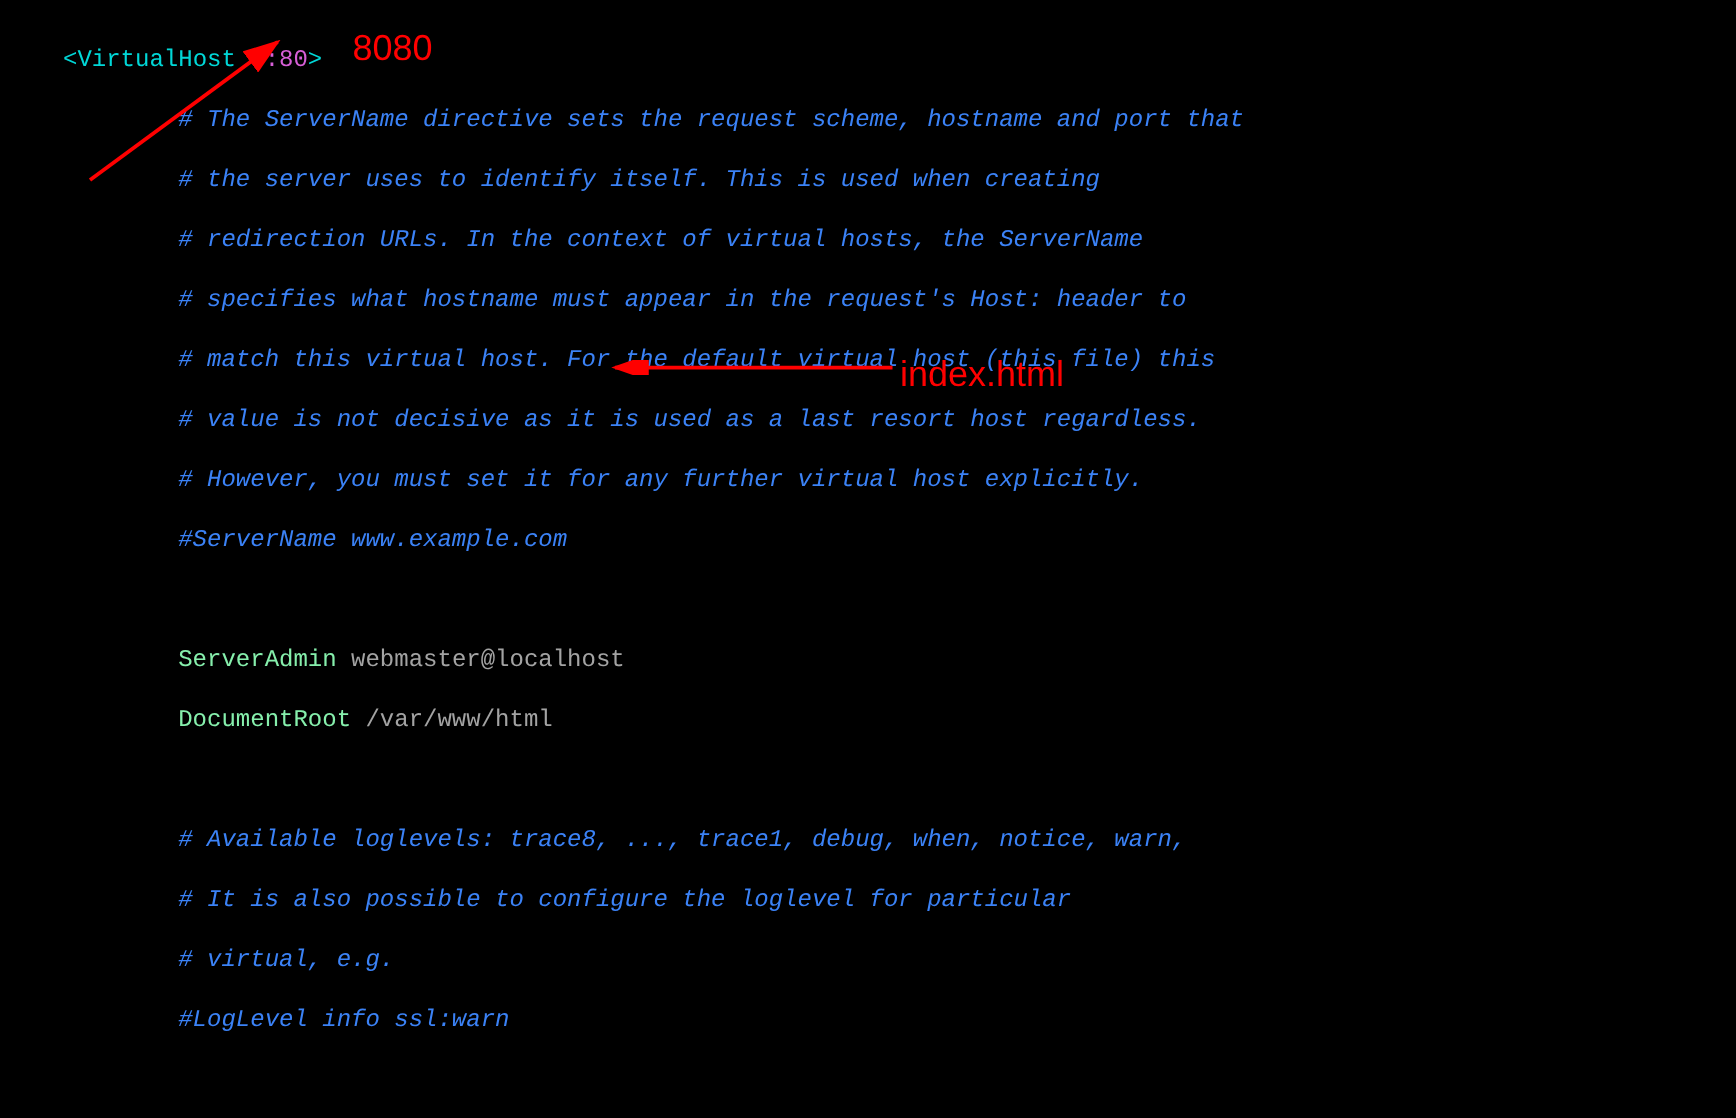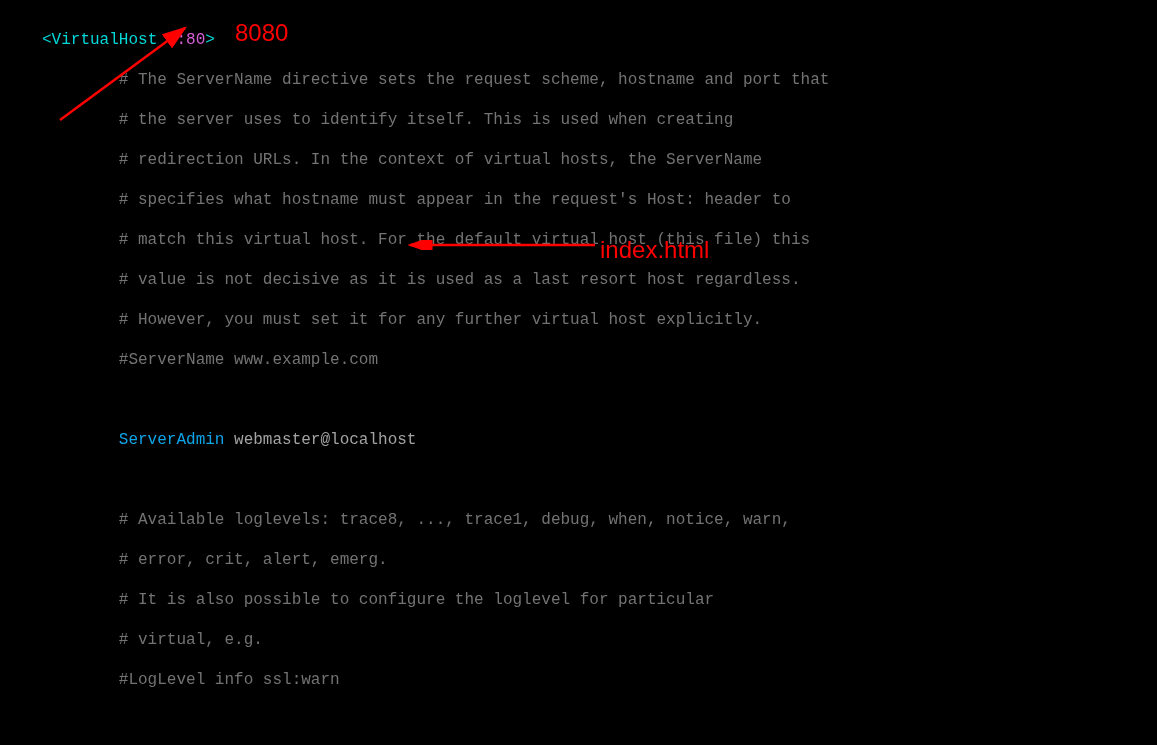--- a/index.html
+++ b/index.html
@@ -31,24 +31,25 @@
     .tag-bracket {
       color: #00d7d7;
     }
     .tag-name {
       color: #00d7d7;
     }
     .tag-port {
       color: #d75fd7;
     }
     .comment {
-      color: #737373;
+      color: #3b82f6;
+      font-style: italic;
     }
     .directive {
-      color: #0ea5e9;
+      color: #86efac;
     }
     .value {
       color: #a3a3a3;
     }
     .annotation {
       position: absolute;
       color: #ff0000;
       font-family: Arial, sans-serif;
       font-size: 24px;
       font-weight: normal;
@@ -88,23 +89,23 @@
 <span class="line comment">        # The ServerName directive sets the request scheme, hostname and port that</span>
 <span class="line comment">        # the server uses to identify itself. This is used when creating</span>
 <span class="line comment">        # redirection URLs. In the context of virtual hosts, the ServerName</span>
 <span class="line comment">        # specifies what hostname must appear in the request's Host: header to</span>
 <span class="line comment">        # match this virtual host. For the default virtual host (this file) this</span>
 <span class="line comment">        # value is not decisive as it is used as a last resort host regardless.</span>
 <span class="line comment">        # However, you must set it for any further virtual host explicitly.</span>
 <span class="line comment">        #ServerName www.example.com</span>
 <span class="line"></span>
 <span class="line"><span class="directive">        ServerAdmin</span><span class="value"> webmaster@localhost</span></span>
+<span class="line"><span class="directive">        DocumentRoot</span><span class="value"> /var/www/html</span></span>
 <span class="line"></span>
 <span class="line comment">        # Available loglevels: trace8, ..., trace1, debug, when, notice, warn,</span>
-<span class="line comment">        # error, crit, alert, emerg.</span>
 <span class="line comment">        # It is also possible to configure the loglevel for particular</span>
 <span class="line comment">        # virtual, e.g.</span>
 <span class="line comment">        #LogLevel info ssl:warn</span>
 
 
 
 
 
 
 

